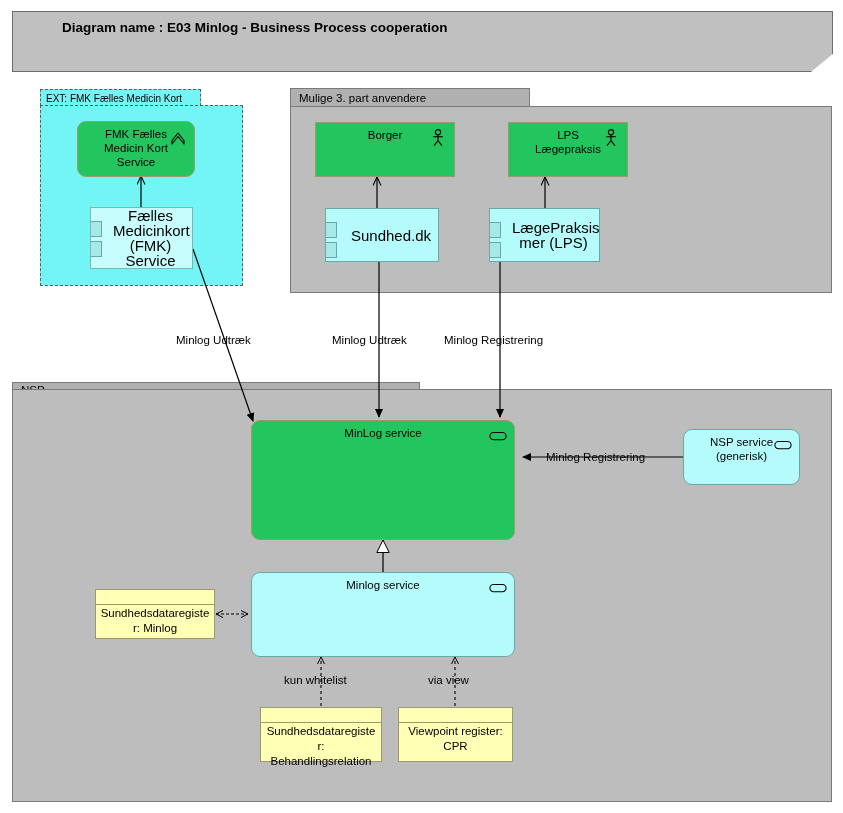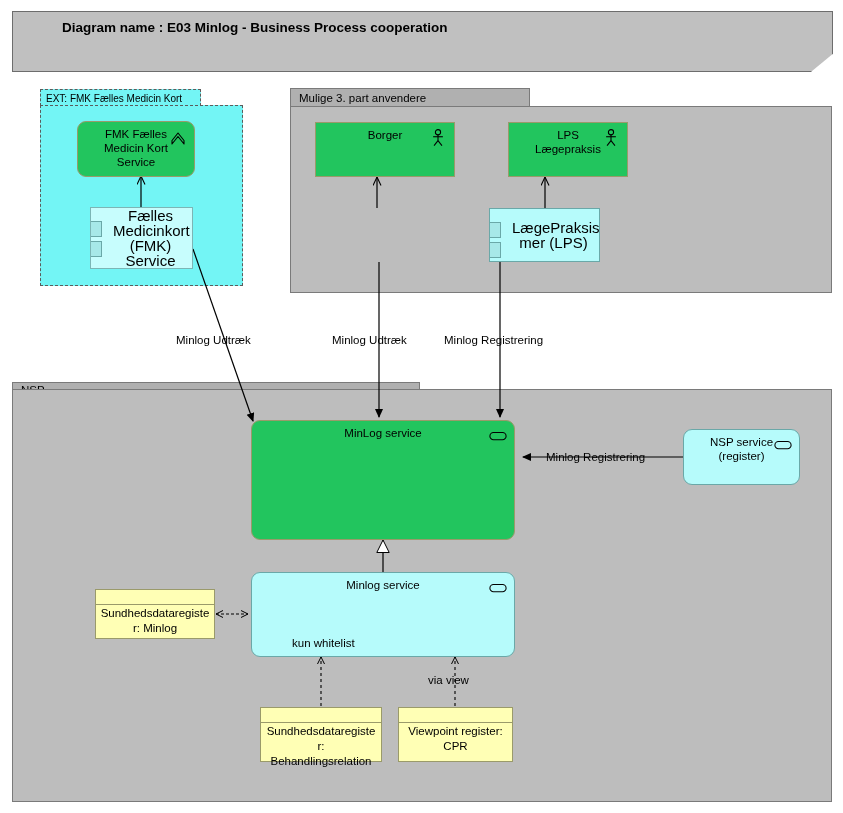--- a/index.html
+++ b/index.html
@@ -266,38 +266,43 @@
 Lægepraksis</div>
     <svg class="icon-corner" viewBox="0 0 18 20">
       <circle cx="9" cy="3.6" r="2.9" fill="none" stroke="#000" stroke-width="1.2"></circle>
       <line x1="9" y1="6.5" x2="9" y2="13" stroke="#000" stroke-width="1.2"></line>
       <line x1="3.6" y1="8.6" x2="14.4" y2="8.6" stroke="#000" stroke-width="1.2"></line>
       <line x1="9" y1="13" x2="4.6" y2="18.5" stroke="#000" stroke-width="1.2"></line>
       <line x1="9" y1="13" x2="13.4" y2="18.5" stroke="#000" stroke-width="1.2"></line>
     </svg>
   </div>
 
+  <div class="abs node fill-cyan" id="n-sundhed" style="left:325px; top:208px; width:114px; height:54px;">
+    <div class="node-title-mid">Sundhed.dk</div>
+    <span class="comp-tab t1"></span>
+    <span class="comp-tab t2"></span>
+  </div>
 
   <div class="abs node fill-cyan" id="n-lps-system" style="left:489px; top:208px; width:111px; height:54px;">
     <div class="node-title-mid">LægePraksissyste
 mer (LPS)</div>
     <span class="comp-tab t1"></span>
     <span class="comp-tab t2"></span>
   </div>
 
   <div class="abs node fill-yellow rounded" id="n-minlog-yellow" style="left:251px; top:420px; width:264px; height:120px;">
     <div class="node-title-top">MinLog service</div>
     <svg class="icon-corner" viewBox="0 0 20 14">
       <rect x="1" y="3.2" width="18" height="8" rx="4" ry="4" fill="none" stroke="#000" stroke-width="1.2"></rect>
     </svg>
   </div>
 
   <div class="abs node fill-cyan rounded" id="n-nsp-service" style="left:683px; top:429px; width:117px; height:56px;">
     <div class="node-title-top">NSP service
-(register)</div>
+(generisk)</div>
     <svg class="icon-corner" viewBox="0 0 20 14">
       <rect x="1" y="3.2" width="18" height="8" rx="4" ry="4" fill="none" stroke="#000" stroke-width="1.2"></rect>
     </svg>
   </div>
 
   <div class="abs node fill-cyan rounded" id="n-minlog-cyan" style="left:251px; top:572px; width:264px; height:85px;">
     <div class="node-title-top">Minlog service</div>
     <svg class="icon-corner" viewBox="0 0 20 14">
       <rect x="1" y="3.2" width="18" height="8" rx="4" ry="4" fill="none" stroke="#000" stroke-width="1.2"></rect>
     </svg>
@@ -319,16 +324,16 @@
   <div class="abs objbox" id="n-stamdata" style="left:398px; top:707px; width:115px; height:55px;">
     <div class="band"></div>
     <div class="objtext">Viewpoint register:
 CPR</div>
   </div>
 
   <div class="edge-label" style="left:176px; top:334px;">Minlog Udtræk</div>
   <div class="edge-label" style="left:332px; top:334px;">Minlog Udtræk</div>
   <div class="edge-label" style="left:444px; top:334px;">Minlog Registrering</div>
   <div class="edge-label" style="left:546px; top:451px;">Minlog Registrering</div>
-  <div class="edge-label" style="left:284px; top:637px;margin-left:8px;">kun whitelist</div>
+  <div class="edge-label" style="left:284px; top:674px;">kun whitelist</div>
   <div class="edge-label" style="left:428px; top:674px;">via view</div>
 
 </div>
 
 </body></html>

